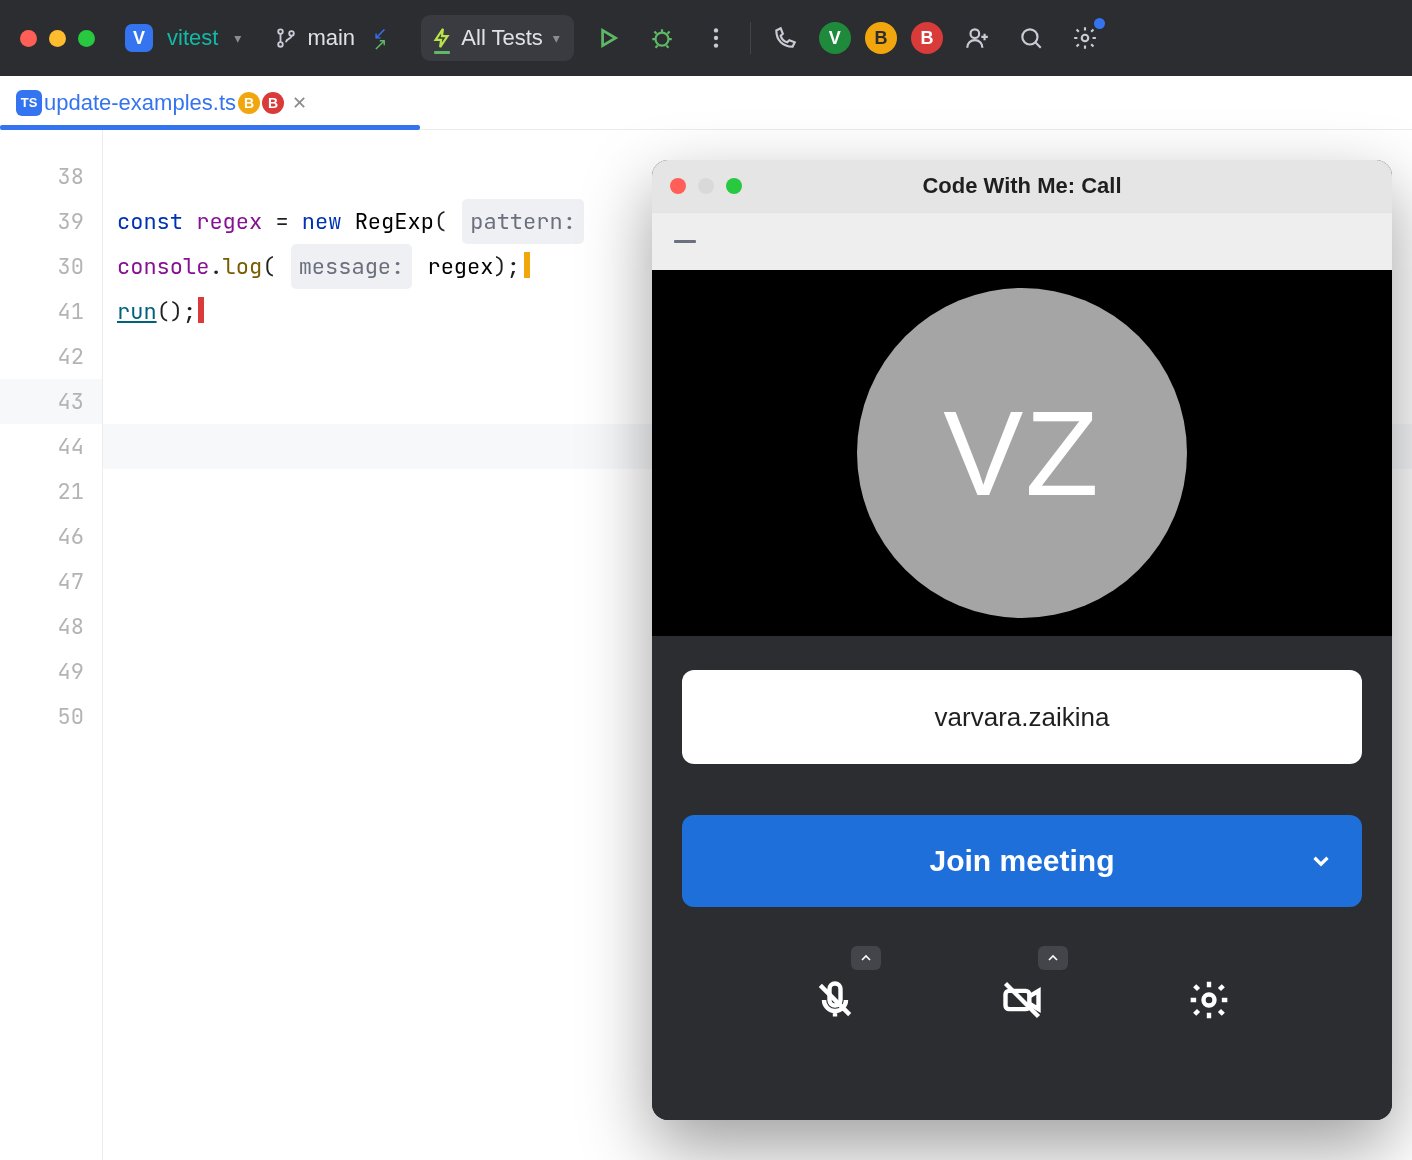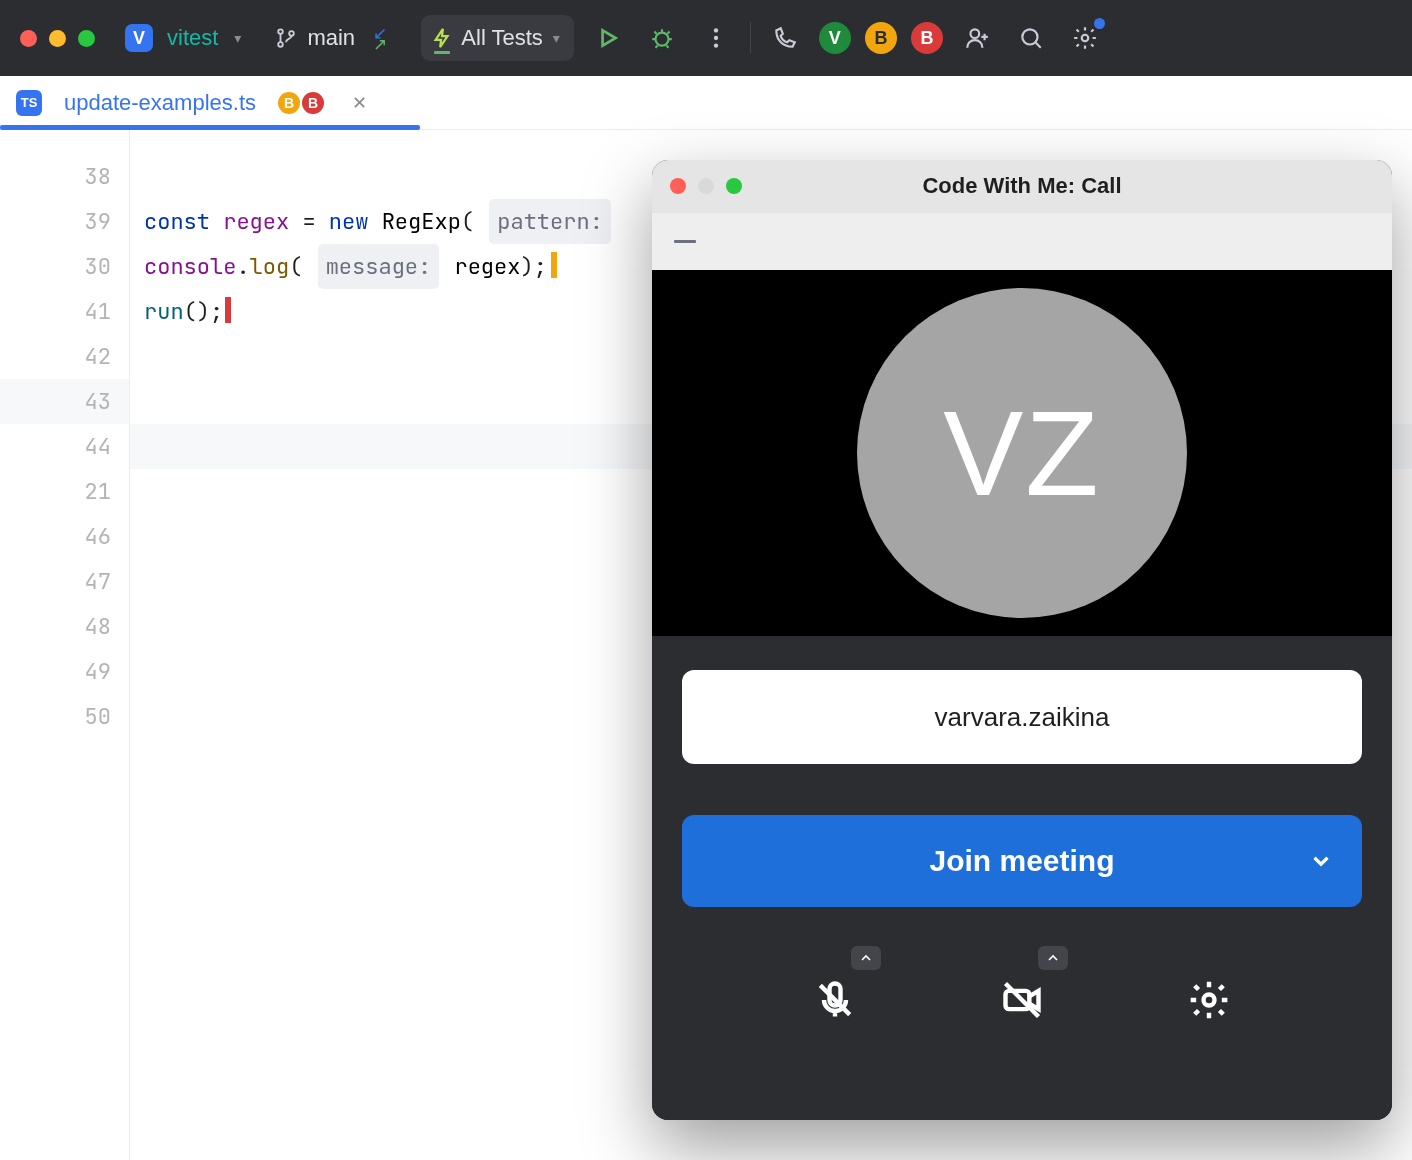--- a/index.html
+++ b/index.html
@@ -35,34 +35,34 @@
   .play svg{stroke:#5fb865;}
   .bug svg{stroke:#5fb865;fill:none;}
   .dots svg{fill:#c9ccd6;}
   .tb-divider{width:1px;height:32px;background:#43454a;}
   .avatar{width:32px;height:32px;border-radius:50%;display:flex;align-items:center;justify-content:center;color:#fff;font-weight:600;font-size:18px;}
   .av-g{background:#208a3c;} .av-y{background:#f2a60d;color:#2b2d30;} .av-r{background:#d93a3a;}
   .gear-dot{position:relative;}
   .gear-dot::after{content:"";position:absolute;top:-2px;right:-2px;width:11px;height:11px;border-radius:50%;background:#3574f0;border:2px solid #2b2d30;}
   
   .tabbar{height:54px;background:#fff;border-bottom:1px solid #ececec;display:flex;align-items:stretch;position:relative;}
-  .tab{display:flex;align-items:center;gap:22px;padding:16px 16px;font-size:22px;color:#1f1f1f;position:relative;}
+  .tab{display:flex;align-items:center;gap:2px;padding:16px 16px;font-size:22px;color:#1f1f1f;position:relative;}
   .tab .ts-badge{width:26px;height:26px;border-radius:6px;background:#3574f0;color:#fff;font-size:13px;font-weight:700;display:flex;align-items:center;justify-content:center;}
   .tab .name{color:#3574f0;}
   .dotpill{display:flex;gap:2px;}
   .dotpill span{width:22px;height:22px;border-radius:50%;display:flex;align-items:center;justify-content:center;color:#fff;font-size:14px;font-weight:700;}
   .dp1{background:#f2a60d;} .dp2{background:#d93a3a;}
   .close-x{color:#8a8c8f;font-size:18px;margin-left:6px;}
   .tab-underline{position:absolute;left:0;bottom:-1px;width:420px;height:5px;background:#3574f0;border-radius:2px;}
   
   .editor{display:flex;height:calc(1160px - 76px - 54px);font-family:"JetBrains Mono",Menlo,Consolas,monospace;font-size:22px;}
-  .gutter{width:130px;background:#fff;padding:24px 18px 0 0;text-align:right;color:#b4b4b4;line-height:45px;border-right:1px solid #ececec;user-select:none;}
+  .gutter{width:103px;background:#fff;padding:24px 18px 0 0;text-align:right;color:#b4b4b4;line-height:45px;border-right:1px solid #ececec;user-select:none;}
   .gutter div.hl{background:#f7f8fa;margin-right:-18px;padding-right:18px;}
   .code{flex:1;padding:24px 0 0 14px;line-height:45px;color:#1f1f1f;white-space:pre;overflow:hidden;}
-  .kw{color:#0033b3;} .id{color:#000000;} .var{color:#871094;} .fn{color:#7a5b00;} .call{color:#00627a;}
+  .kw{color:#0033b3;} .id{color:#000000;} .var{color:#871094;} .fn{color:#7a5b00;} .call{color:#00627a;text-decoration:underline;}
   .hint{background:#eef0f3;color:#6c707e;border-radius:5px;padding:8px 8px;margin:1px 2px;}
   .bar-or{display:inline-block;width:6px;height:26px;background:#f2a60d;vertical-align:-4px;margin-left:4px;}
   .bar-rd{display:inline-block;width:6px;height:26px;background:#d93a3a;vertical-align:-4px;margin-left:2px;}
   .code .rowhl{background:#f7f8fa;display:block;margin-left:-14px;padding-left:14px;}
   
   .callwin{position:absolute;left:652px;top:160px;width:740px;height:960px;border-radius:16px;overflow:hidden;box-shadow:0 28px 70px rgba(0,0,0,.38);background:#2b2d30;display:flex;flex-direction:column;}
   .cw-title{height:52px;background:#e5e5e5;display:flex;align-items:center;padding:0 18px;color:#1f1f1f;font-size:22px;font-weight:600;position:relative;}
   .cw-title .txt{position:absolute;left:0;right:0;text-align:center;}
   .cw-traffic{display:flex;gap:12px;z-index:1;}
   .cw-traffic span{width:16px;height:16px;border-radius:50%;}

